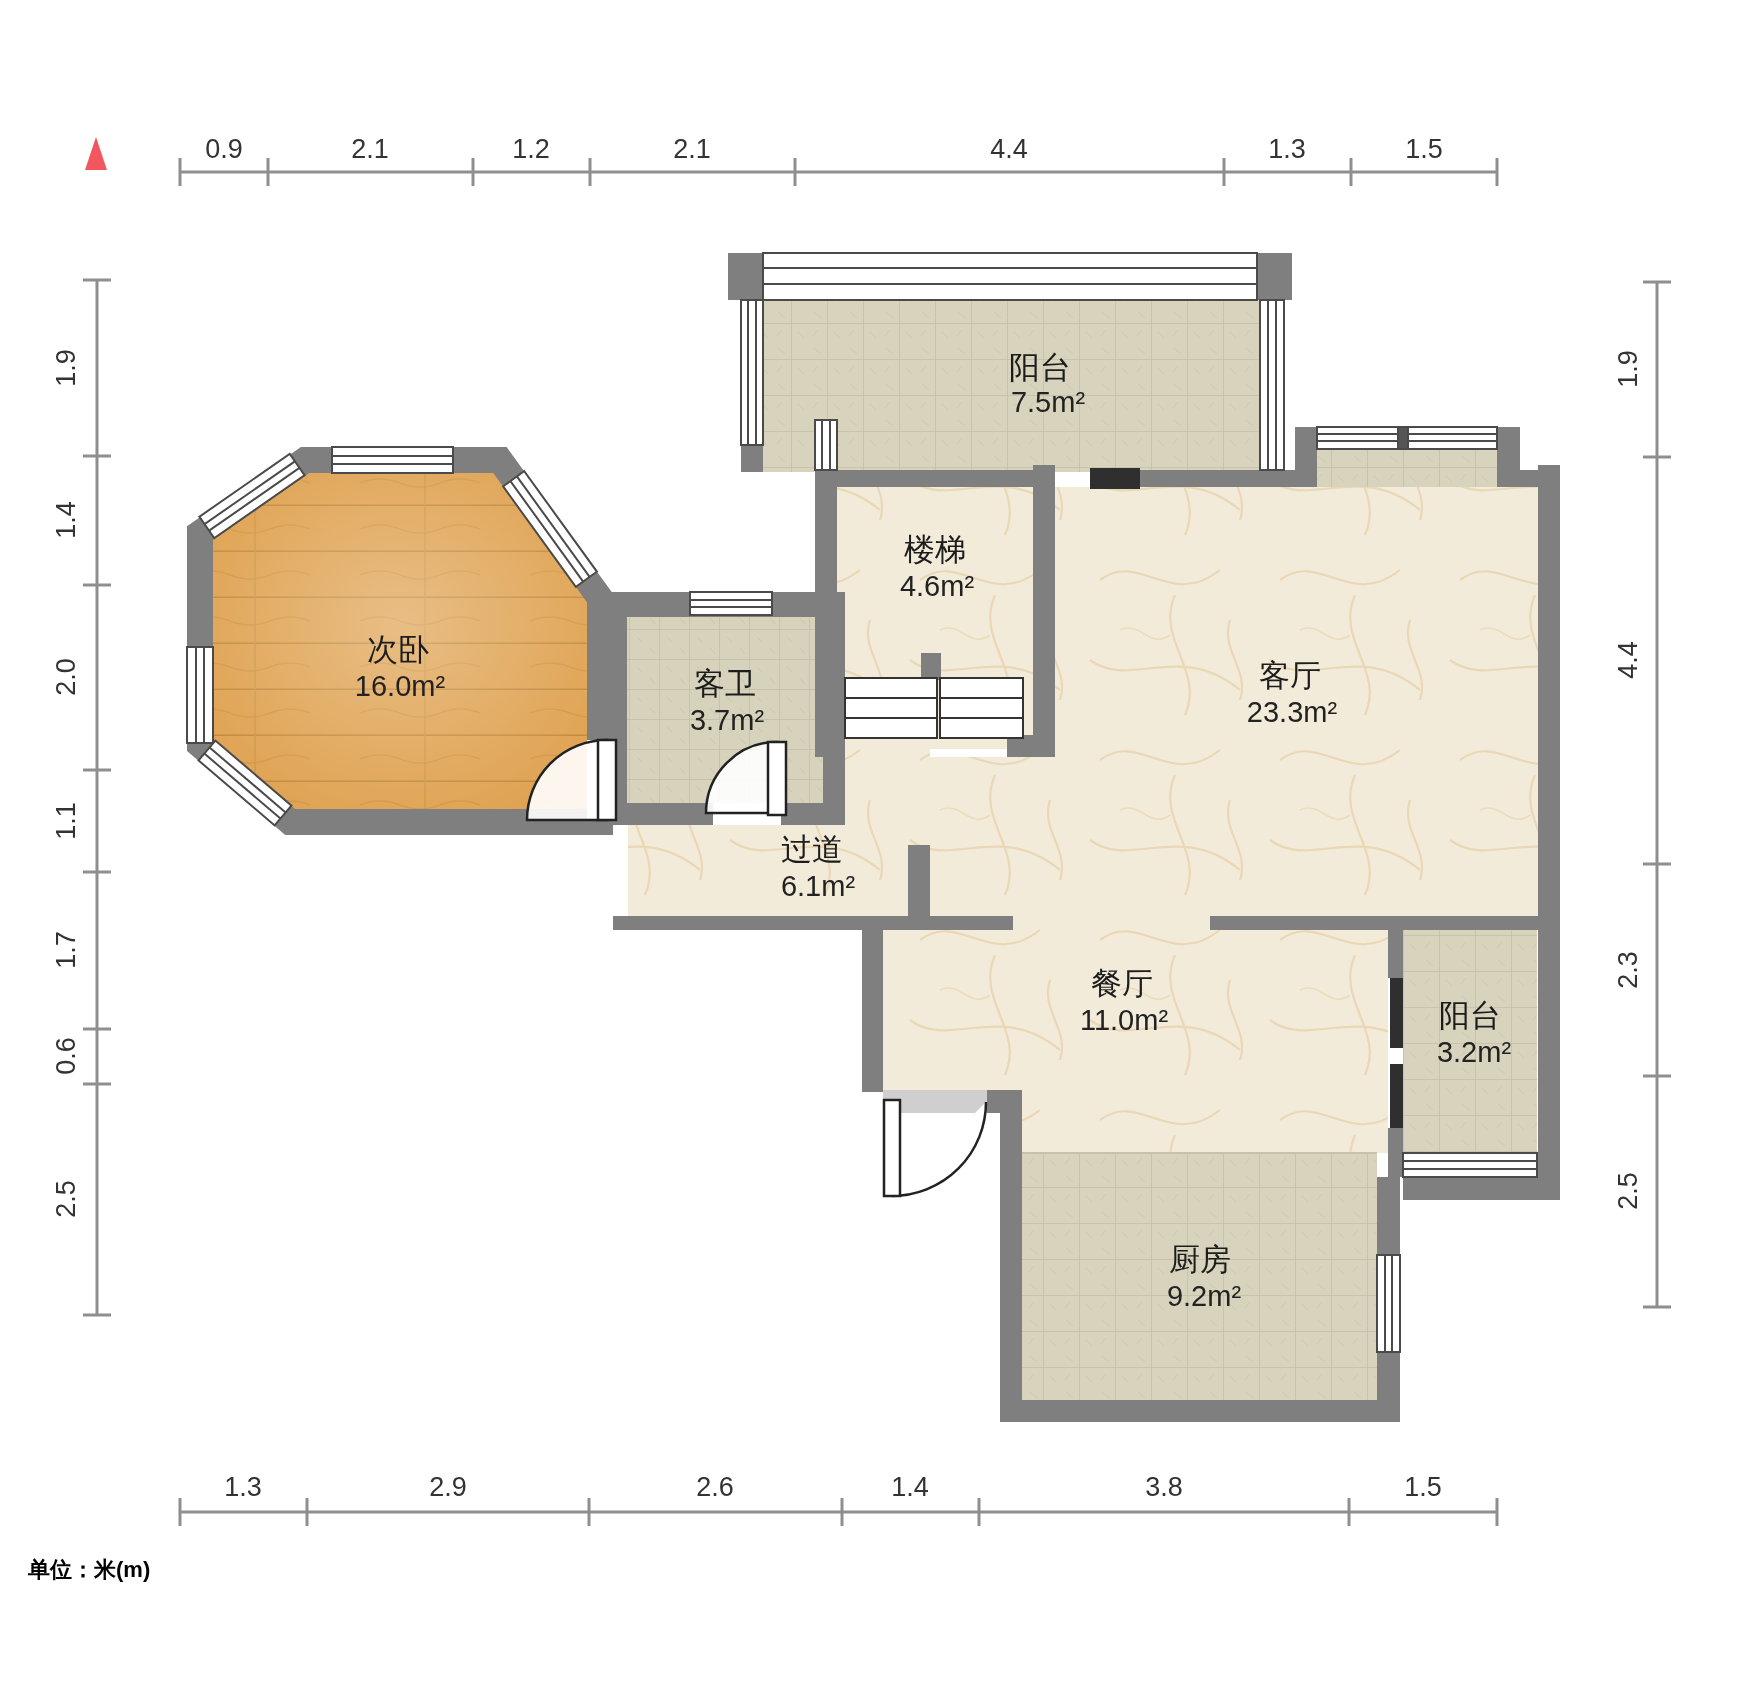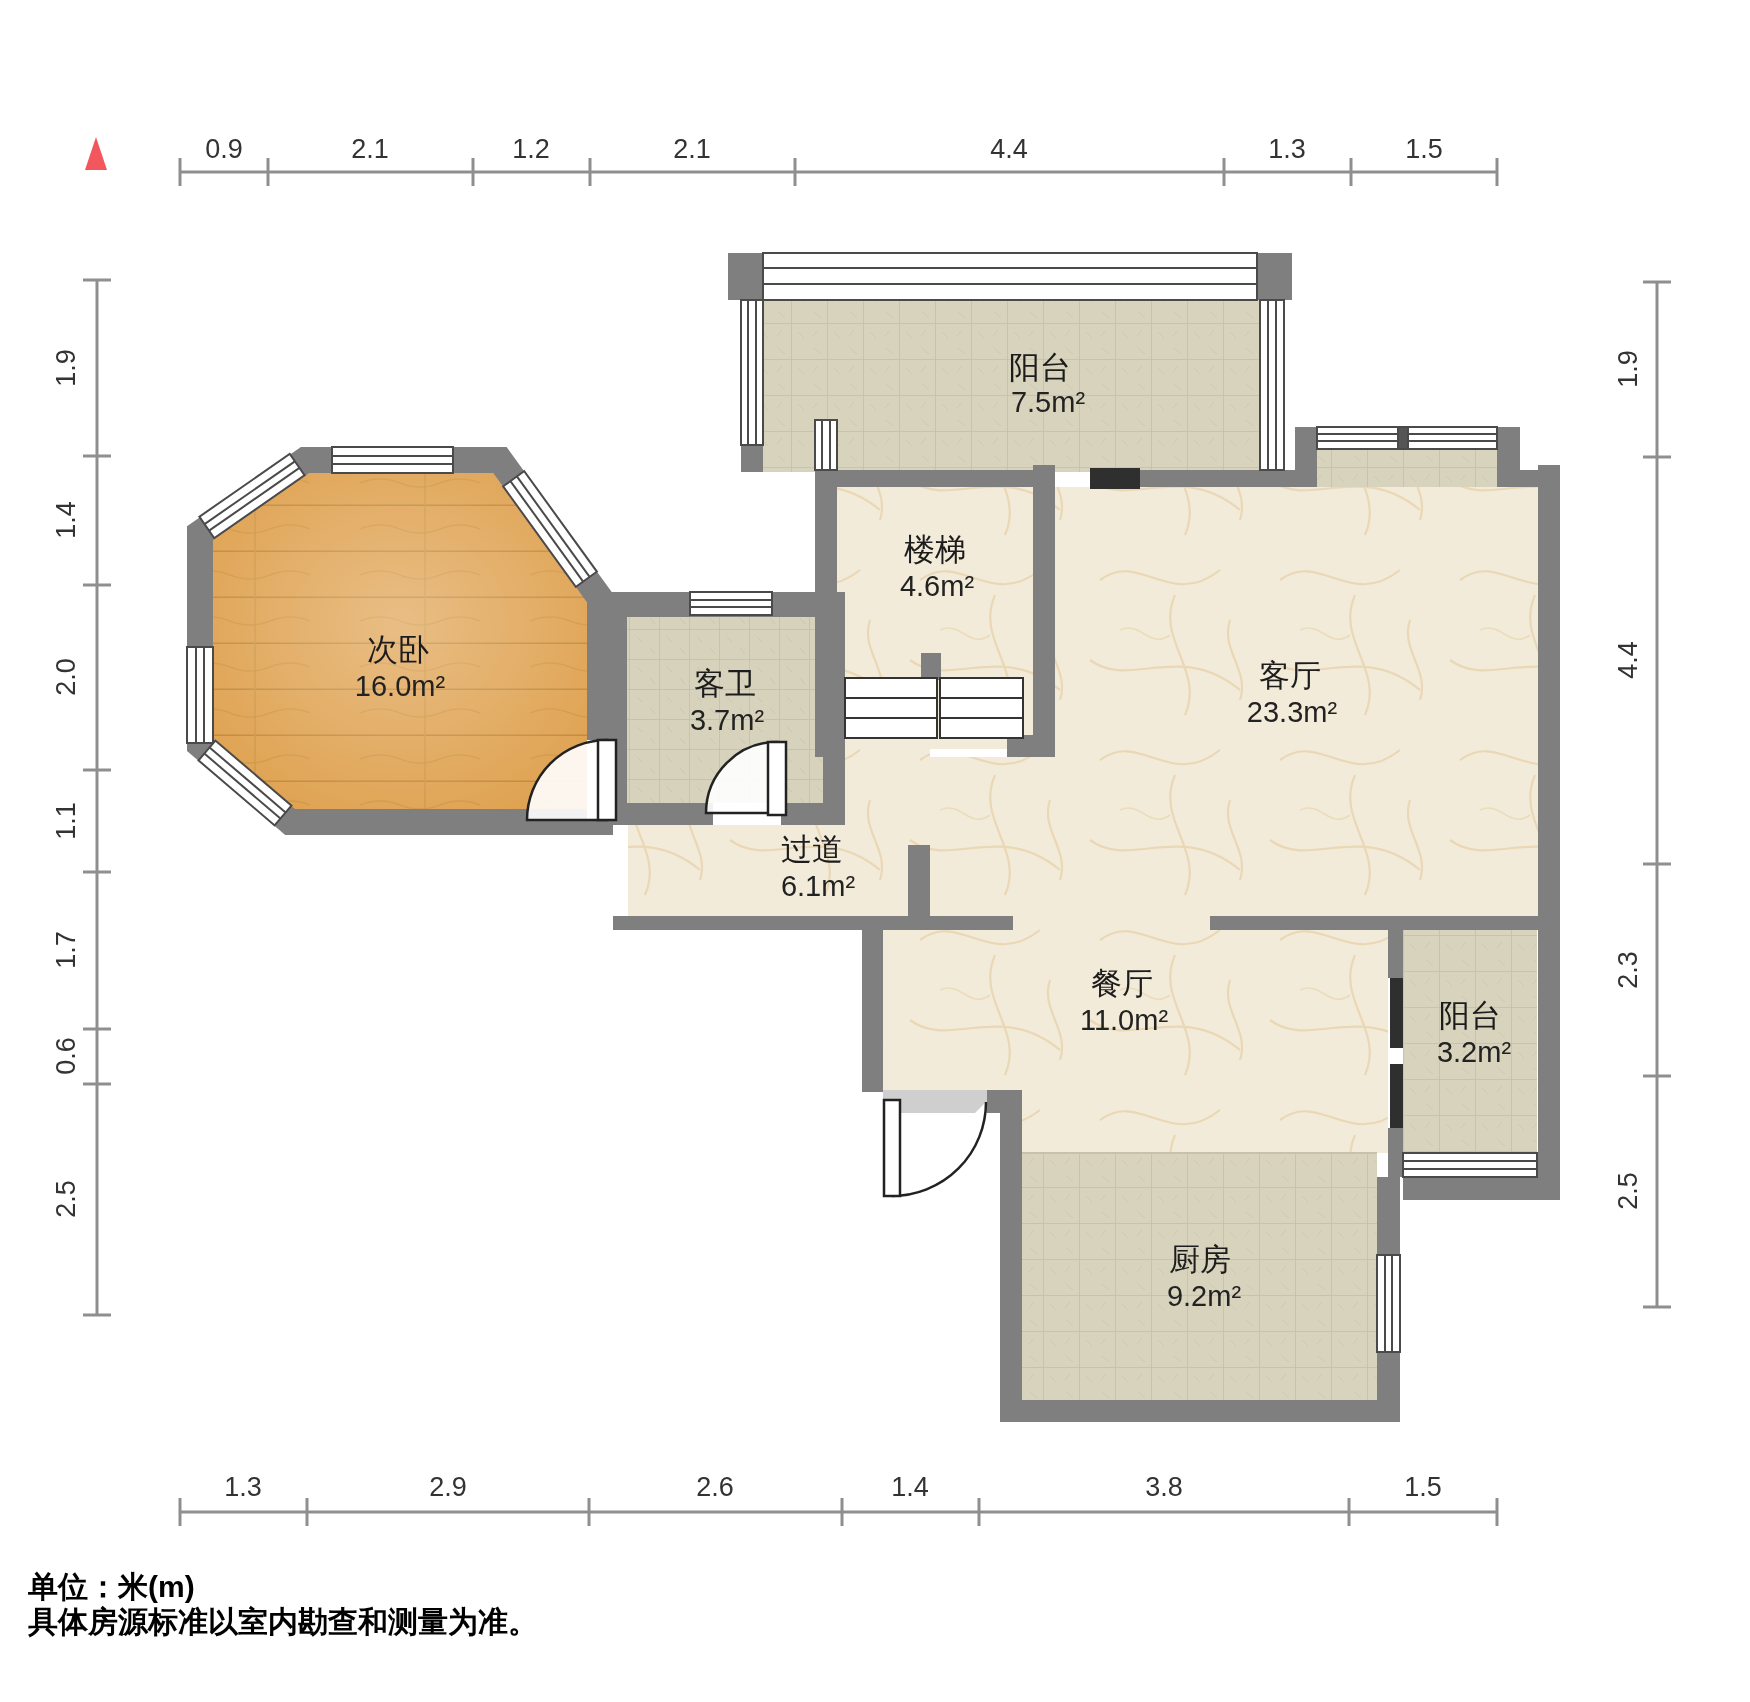--- a/index.html
+++ b/index.html
@@ -2,21 +2,21 @@
 <html><head>
 <meta charset="utf-8">
 <style>
   html,body{margin:0;padding:0;background:#ffffff;}
   body{width:1750px;height:1702px;position:relative;font-family:"Liberation Sans",sans-serif;}
   #plan-wrap{position:absolute;left:0;top:0;width:1750px;height:1234px;}
   svg text{font-family:"Liberation Sans",sans-serif;}
   .room-name{font-size:31px;fill:#1c1c1c;}
   .room-area{font-size:29px;fill:#222222;}
   .ruler-label{font-size:27px;fill:#333333;}
-  .notes{position:absolute;left:28px;top:1552px;color:#000;font-weight:bold;font-size:30px;line-height:35px;white-space:nowrap;margin-top:17px;}
+  .notes{position:absolute;left:28px;top:1552px;color:#000;font-weight:bold;font-size:22px;line-height:35px;white-space:nowrap;}
 </style>
 </head>
 <body>
 
 <div id="plan-wrap">
 <svg width="1750" height="1702" viewBox="0 0 1750 1702" xmlns="http://www.w3.org/2000/svg">
   <defs>
     <pattern id="pat-tile" width="36" height="36" patternUnits="userSpaceOnUse">
       <rect width="36" height="36" fill="#d8d3bd"></rect>
       <path d="M36 0 V36 M0 36 H36" stroke="#c5bfa3" stroke-width="1.5" fill="none"></path>
@@ -314,14 +314,13 @@
     <text class="room-area" x="1474" y="1062">3.2m²</text>
 
     <text class="room-name" x="1200" y="1270">厨房</text>
     <text class="room-area" x="1204" y="1306">9.2m²</text>
   </g>
 </svg>
 </div>
 
 <div class="notes">
   <div>单位：米(m)</div>
-  <div>具体房源标准以室内勘查和测量为准。</div>
 </div>
 
 </body></html>

